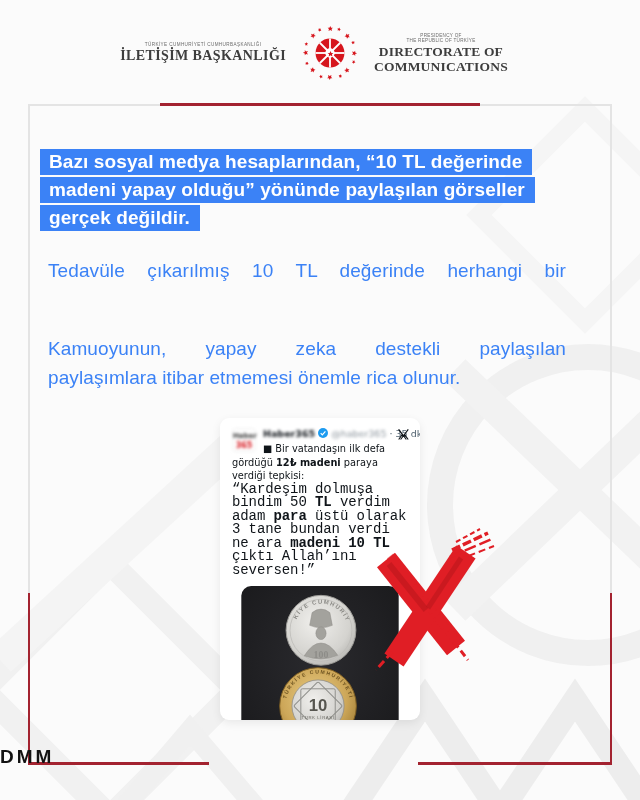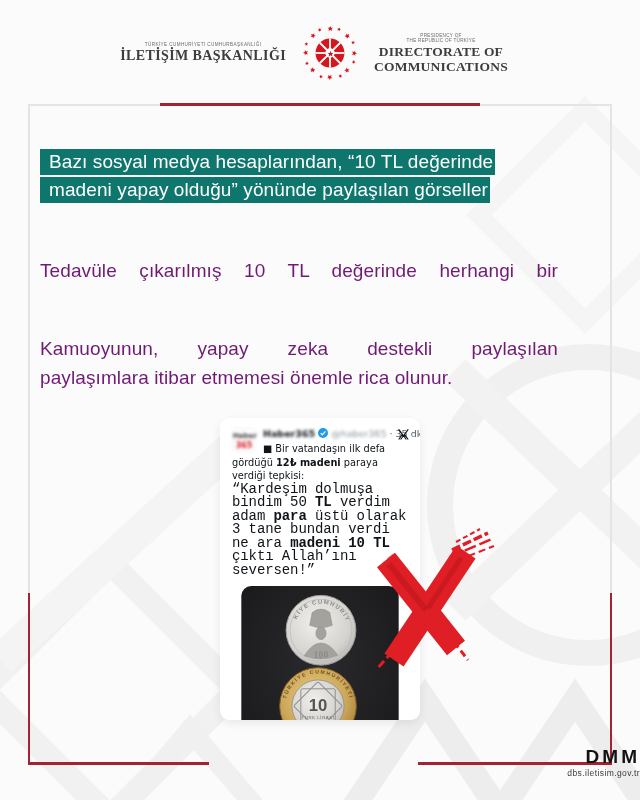--- a/index.html
+++ b/index.html
@@ -27,24 +27,24 @@
   .bx-right    { left:610px; top:104px; width:1.5px; height:490px; background:#e4e4e4; }
   .bx-accent-top { left:160px; top:102.5px; width:320px; height:3.5px; background:#a32330; }
   .bx-left-red  { left:27.5px; top:593px; width:2.5px; height:171px; background:#a32330; }
   .bx-right-red { left:609.5px; top:593px; width:2.5px; height:171px; background:#a32330; }
   .bx-bot-left-red  { left:28px; top:762px; width:181px; height:2.5px; background:#a32330; }
   .bx-bot-right-red { left:418px; top:762px; width:194px; height:2.5px; background:#a32330; }
 
   
   .headline { position:absolute; left:40px; top:149px; z-index:2; }
   .bar-row { height:28px; }
-  .bar { display:inline-block; background:#0f766e; color:#fff; font-weight:normal; font-size:19px; line-height:23px; padding:1px 2px 2px 9px; letter-spacing:.1px; }
-
-  
-  .body-copy { position:absolute; left:40px; width:518px; z-index:2; color:#701a75; font-size:19px; line-height:29px; letter-spacing:.1px; }
+  .bar { display:inline-block; background:#3b82f6; color:#fff; font-weight:bold; font-size:19px; line-height:23px; padding:1px 10px 2px 9px; letter-spacing:.1px; }
+
+  
+  .body-copy { position:absolute; left:48px; width:518px; z-index:2; color:#3b82f6; font-size:19px; line-height:29px; letter-spacing:.1px; }
   #p1 { top:256px; } #p2 { top:334px; }
   .jline { text-align:justify; text-align-last:justify; }
 
   
   .tweet-card { position:absolute; left:220px; top:418px; width:200px; height:302px; background:#ffffff; border-radius:9px; box-shadow:0 3px 10px rgba(0,0,0,.08); z-index:2; padding:10px 12px; overflow:hidden; font-family:"DejaVu Sans", sans-serif; }
   .tw-avatar { float:left; width:24px; height:24px; border-radius:4px; border:.5px solid #eee; margin-right:7px; text-align:center; filter:blur(1.4px); background:#fff; }
   .tw-avatar .a1 { font-size:7px; font-weight:bold; color:#333; line-height:9px; margin-top:3px; }
   .tw-avatar .a2 { font-size:8px; font-weight:bold; color:#d6161d; line-height:9px; }
   .tw-nameline { font-size:9.5px; line-height:12px; white-space:nowrap; }
   .tw-name { font-weight:bold; color:#0f1419; filter:blur(1.5px); }
@@ -54,21 +54,21 @@
   .tw-xlogo { position:absolute; top:11px; right:11px; }
   .tw-text { font-size:9.8px; line-height:13.5px; color:#0f1419; margin-top:2px; }
   .tw-text b, .tw-quote b { font-weight:bold; }
   .tw-quote { clear:left; font-size:14px; line-height:13.5px; color:#0f1419; letter-spacing:-.1px;font-family:Liberation Mono, monospace; }
   .tw-image { margin:9px auto 0 auto; display:block; }
 
   
   .red-x { position:absolute; left:366px; top:524px; z-index:3; }
 
   
-  .footer { position:absolute; top:747px; left:0; right:0; text-align:right; z-index:2; }
+  .footer { position:absolute; top:747px; left:0; right:0; text-align:left; z-index:2; }
   .dmm { font-size:19px; font-weight:800; letter-spacing:3px; color:#121212; line-height:20px; }
   .dmm-url { font-size:8.5px; color:#3a3a3a; letter-spacing:.4px; margin-top:1px; }
 </style>
 </head>
 <body>
 
 <div class="page">
 
   <svg class="bg-pattern" width="640" height="800" viewBox="0 0 640 800">
     <circle cx="588" cy="505" r="148" fill="none" stroke="#f0f0f0" stroke-width="26"></circle>
@@ -132,20 +132,21 @@
   <div class="edge bx-left"></div>
   <div class="edge bx-right"></div>
   <div class="edge bx-left-red"></div>
   <div class="edge bx-right-red"></div>
   <div class="edge bx-bot-left-red"></div>
   <div class="edge bx-bot-right-red"></div>
 
   <div class="headline">
     <div class="bar-row"><span class="bar">Bazı sosyal medya hesaplarından, “10 TL değerinde</span></div>
     <div class="bar-row"><span class="bar">madeni yapay olduğu” yönünde paylaşılan görseller</span></div>
+    <div class="bar-row"><span class="bar">gerçek değildir.</span></div>
   </div>
 
   <div class="body-copy" id="p1" style="position:absolute;">
     <div class="jline">Tedavüle çıkarılmış 10 TL değerinde herhangi bir</div>
   </div>
   <div class="body-copy" id="p2" style="position:absolute;">
     <div class="jline">Kamuoyunun, yapay zeka destekli paylaşılan</div>
     <div>paylaşımlara itibar etmemesi önemle rica olunur.</div>
   </div>
 
@@ -238,16 +239,15 @@
       <path d="M88,118 L102,136" stroke-width="3" stroke-dasharray="7 4"></path>
     </g>
     <g stroke="#b8151b" fill="none" stroke-opacity=".55">
       <path d="M23,40 L60,86" stroke-width="6"></path>
       <path d="M95,34 L62,84" stroke-width="5"></path>
     </g>
   </svg>
 
   <div class="footer">
     <div class="dmm">DMM</div>
-    <div class="dmm-url">dbs.iletisim.gov.tr</div>
   </div>
 
 </div>
 
 </body></html>

